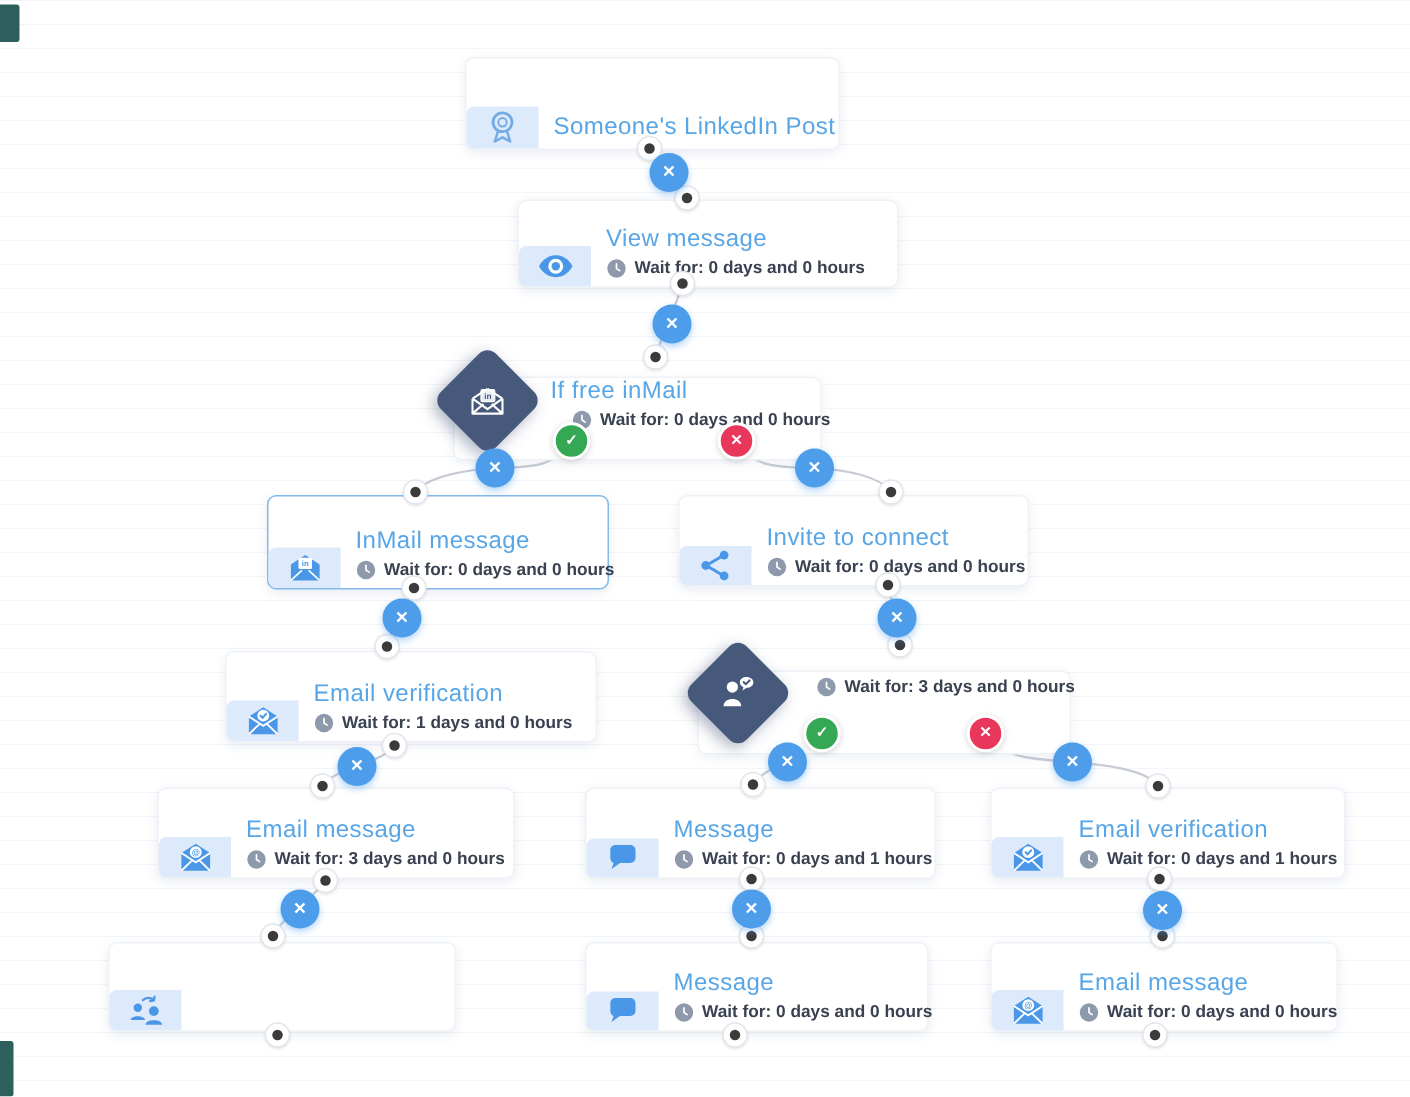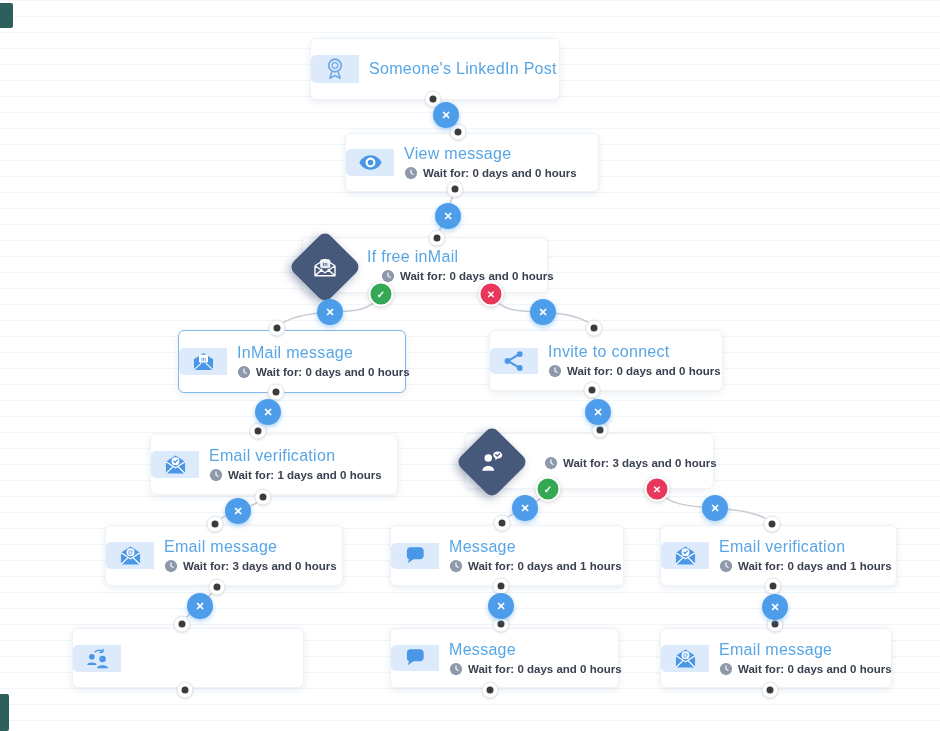--- a/index.html
+++ b/index.html
@@ -10,40 +10,40 @@
   }
   #canvas{
     position:absolute;inset:0;
     background-image:repeating-linear-gradient(180deg, rgba(203,216,234,.25) 0px, rgba(203,216,234,.25) 1px, transparent 1px, transparent 16px);
   }
   
   #wires{position:absolute;inset:0;z-index:1;pointer-events:none;}
 
   
   .node{
-    position:absolute;display:flex;align-items:center;z-index:2;
+    position:absolute;display:flex;align-items:flex-end;z-index:2;
     background:#fff;border:1px solid #eef2f7;border-radius:6px;
     box-shadow:0 2px 7px rgba(140,160,190,.20);
   }
   .node.selected{border:1.5px solid #82b9ec;}
   .icon-box{
     width:48px;flex:0 0 48px;background:#dceafb;border-radius:5px 0 0 5px;
     display:flex;align-items:center;justify-content:center;
   }
   .node-body{flex:1;display:flex;flex-direction:column;justify-content:center;padding:5px 10px;min-width:0;}
   .node-title{color:#58a6e6;font-size:16px;font-weight:500;letter-spacing:.3px;white-space:nowrap;}
   .node-wait{display:flex;align-items:center;gap:5px;font-size:11.5px;font-weight:700;color:#3a4150;margin-top:3px;white-space:nowrap;}
   .clock{width:14px;height:14px;flex:0 0 14px;display:inline-flex;}
 
   
   .cond-card{
     position:absolute;z-index:2;background:rgba(255,255,255,.97);
     border:1px solid #eef2f7;border-radius:6px;
     box-shadow:0 2px 7px rgba(140,160,190,.15);
-    display:flex;flex-direction:column;justify-content:center;
+    display:flex;flex-direction:column;margin-top:14px;
   }
   .cond-body{padding-left:64px;}
   .cond-wait{margin-left:14px;}
   .diamond{
     position:absolute;width:52px;height:52px;background:#47597b;border-radius:8px;
     transform:rotate(45deg);z-index:3;
     box-shadow:0 4px 10px rgba(70,89,123,.45);
     display:flex;align-items:center;justify-content:center;
   }
   .diamond svg{transform:rotate(-45deg);}
@@ -240,21 +240,21 @@
       <svg width="27" height="27" viewBox="0 0 24 24" fill="#4a97e8">
         <circle cx="7" cy="10.5" r="2.5"></circle>
         <path d="M2.8 17.8 C2.8 14.9 11.2 14.9 11.2 17.8 Z"></path>
         <circle cx="16.5" cy="12.5" r="2.9"></circle>
         <path d="M11.6 20.6 C11.6 17.1 21.4 17.1 21.4 20.6 Z"></path>
         <path d="M10 6 C12 4 15 4.3 16.6 6.2 M16.6 6.2 L16.9 3.9 M16.6 6.2 L14.3 6.6" stroke="#4a97e8" stroke-width="1.3" fill="none" stroke-linecap="round"></path>
       </svg>
     </div>
   </div>
 
-  <div class="node" style="left:489px;top:330px;width:232px;height:59px">
+  <div class="node" style="left:452px;top:330px;width:232px;height:59px">
     <div class="icon-box">
       <svg width="26" height="26" viewBox="0 0 24 24" fill="#4a97e8">
         <path d="M6.3 12 L17 5.7 M6.3 12 L17 18.3" stroke="#4a97e8" stroke-width="1.9" fill="none"></path>
         <circle cx="6" cy="12" r="2.7"></circle>
         <circle cx="17.3" cy="5.6" r="2.7"></circle>
         <circle cx="17.3" cy="18.4" r="2.7"></circle>
       </svg>
     </div>
     <div class="node-body">
       <div class="node-title">Invite to connect</div>

